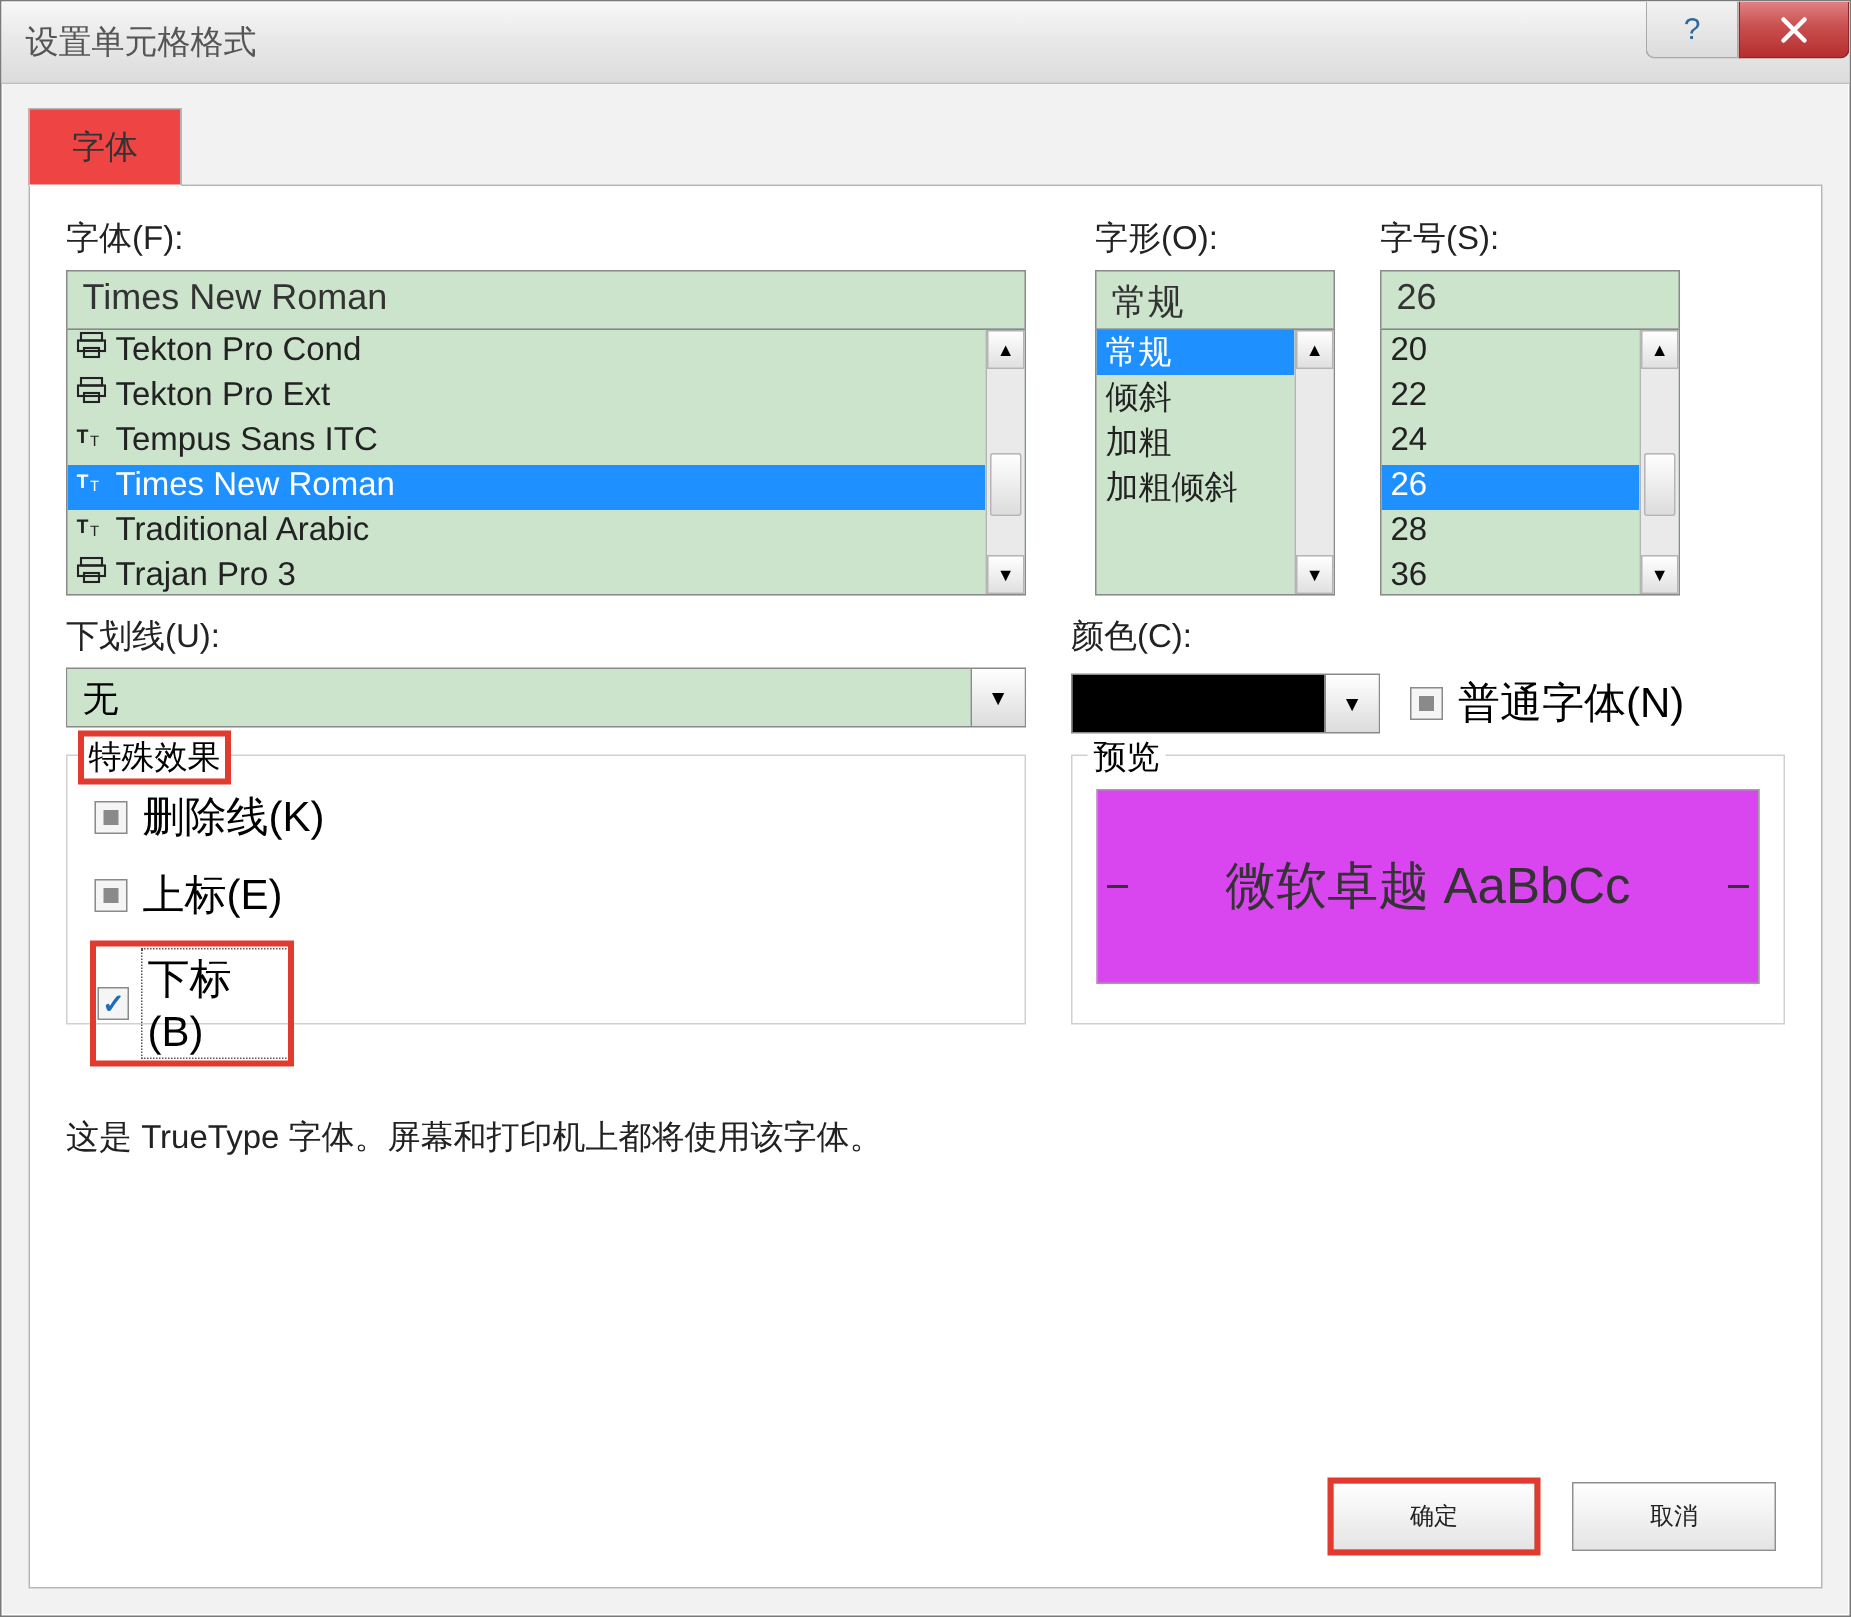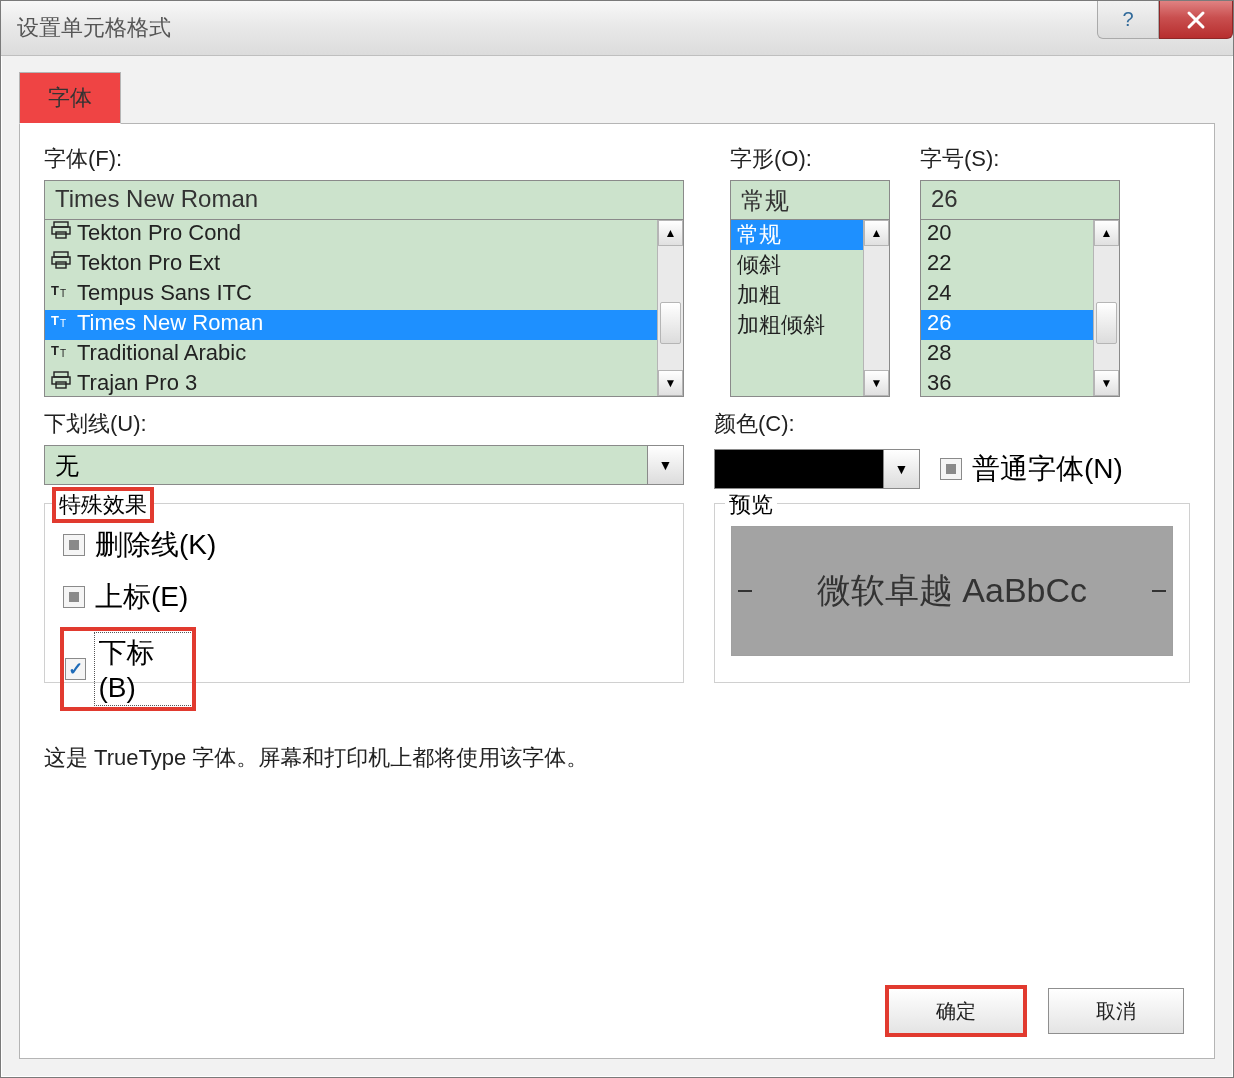--- a/index.html
+++ b/index.html
@@ -115,36 +115,36 @@
     border: 1px solid #d0d0d0; padding: 16px 14px 16px 14px; position: relative;
   }
   .group-legend {
     position: absolute; top: -14px; left: 10px; background: #fff;
     padding: 0 4px; font-size: 22px;
   }
   .group-effects { width: 640px; height: 180px; }
   .group-preview { flex: 1; height: 180px; }
   .effects-inner { padding: 6px 0 0 4px; display: flex; flex-direction: column; gap: 14px; }
   .preview-box {
-    border: 1px solid #a0a0a0; background: #a3a3a3; height: 130px; margin: 6px 2px 0 2px;
+    border: 1px solid #a0a0a0; background: #d946ef; height: 130px; margin: 6px 2px 0 2px;
     display: flex; align-items: center; justify-content: center; position: relative;
     font-size: 34px; color: #333; font-family: "SimSun", serif;
   }
   .preview-box::before, .preview-box::after {
     content: ""; position: absolute; width: 14px; height: 2px; background: #333;
   }
   .preview-box::before { left: 6px; }
   .preview-box::after { right: 6px; }
   .hint { margin-top: 60px; font-size: 22px; color: #222; }
   .button-row {
     margin-top: auto; display: flex; justify-content: flex-end; gap: 24px; padding: 0 6px 4px 0;
   }
   .btn {
     width: 136px; height: 46px; border: 1px solid #8f8f8f;
-    background: linear-gradient(#fff,#e4e4e4); font-size: 20px; color: #222;
+    background: linear-gradient(#fff,#e4e4e4); font-size: 16px; color: #222;
     display: flex; align-items: center; justify-content: center;
   }
   .highlight-red { outline: 4px solid #e13a2f; outline-offset: -1px; }
   .dotted-focus { outline: 1px dotted #555; outline-offset: 1px; padding: 0 2px; }
 </style>
 </head>
 <body>
 
 <div class="window">
   <div class="titlebar">

